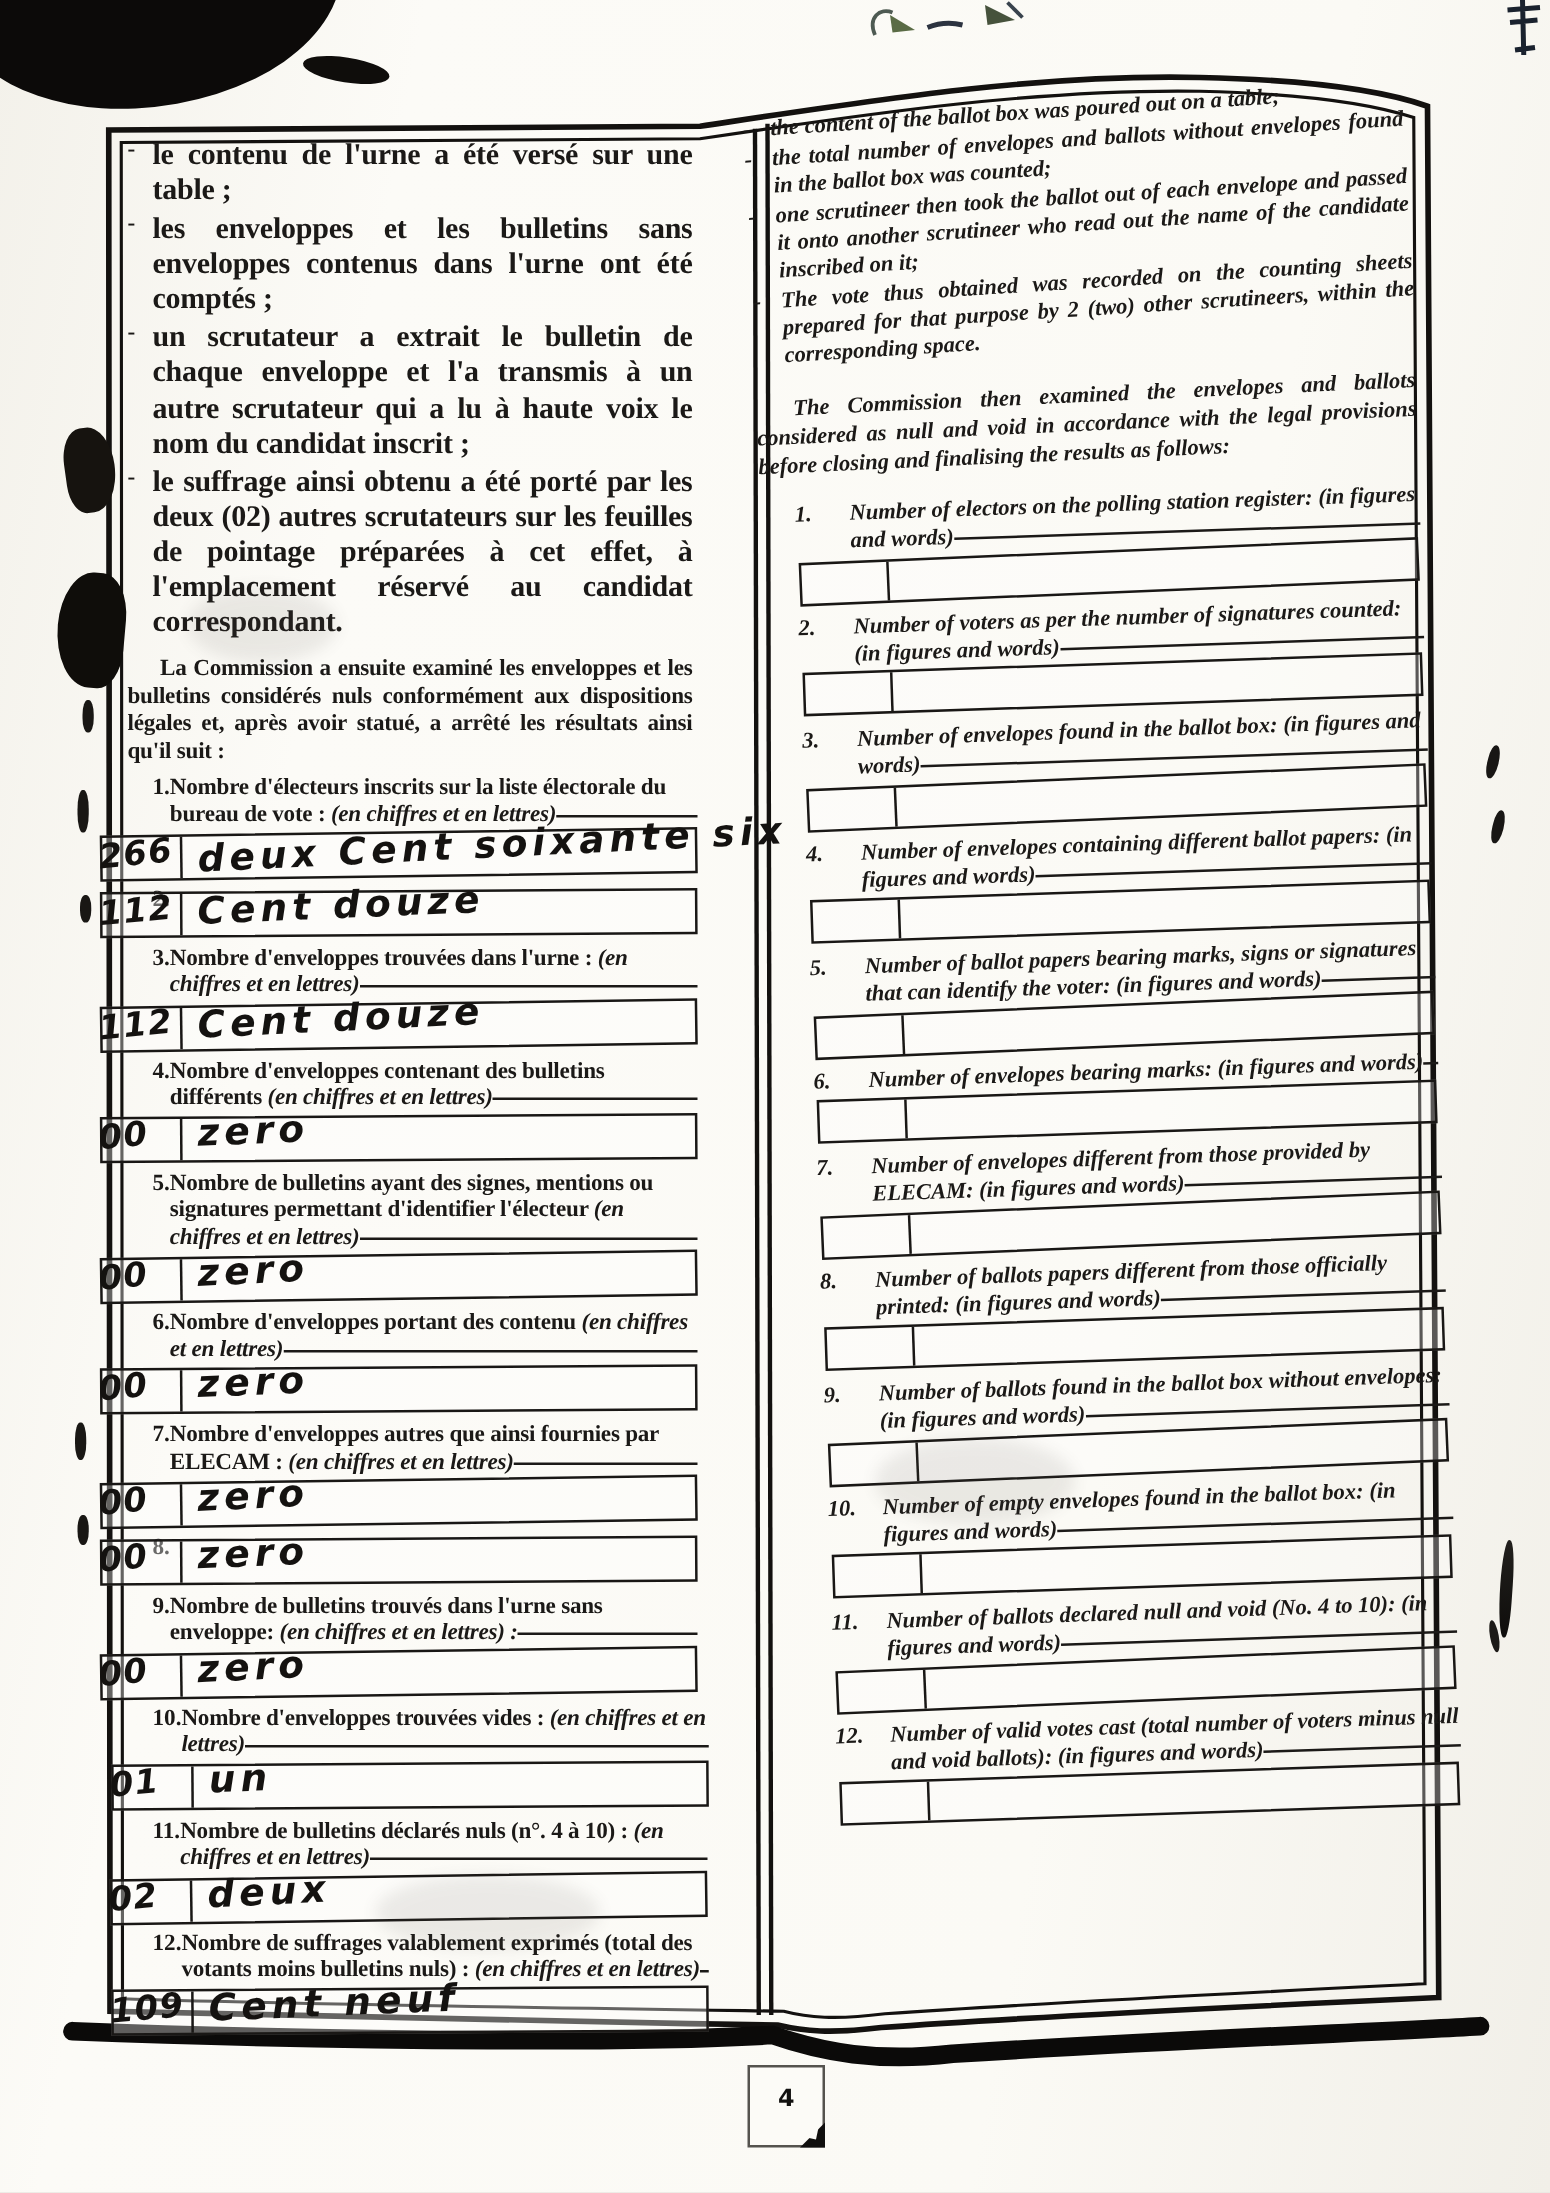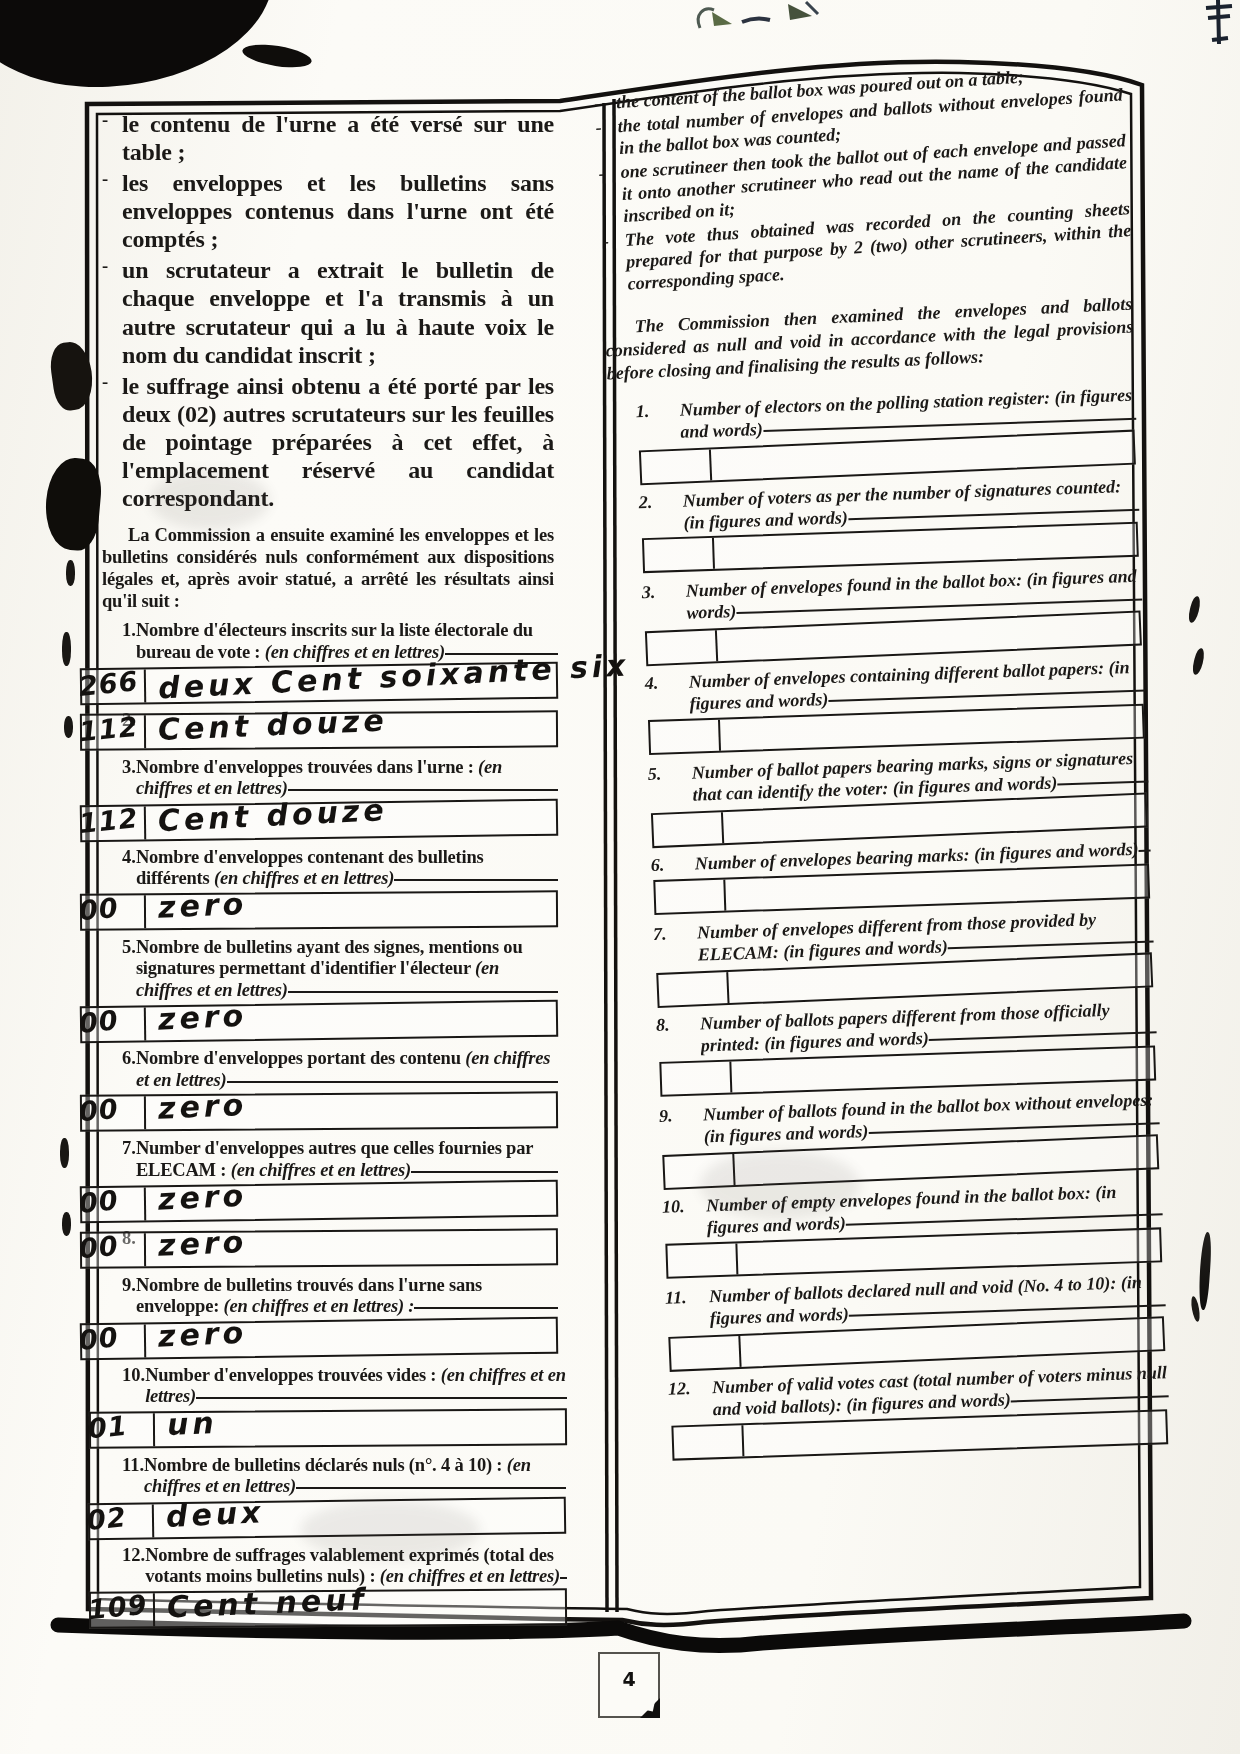--- a/index.html
+++ b/index.html
@@ -209,21 +209,21 @@
             <div class="awords">
                 <span class="hw">zero</span>
               </div>
           </div>
         </div>
       </div>
 
       <div class="l-item">
         <div class="l-num">7.</div>
         <div class="l-body">
-          <p class="l-label"><span>Number d'enveloppes autres que celles fournies par ELECAM : </span><span class="hint">(en chiffres et en lettres)</span></p>
+          <p class="l-label"><span>Nombre d'enveloppes autres que ainsi fournies par ELECAM : </span><span class="hint">(en chiffres et en lettres)</span></p>
           <div class="abox">
             <div class="afig">
                 <span class="hw">00</span>
               </div>
             <div class="awords">
                 <span class="hw">zero</span>
               </div>
           </div>
         </div>
       </div>
@@ -253,21 +253,21 @@
             <div class="awords">
                 <span class="hw">zero</span>
               </div>
           </div>
         </div>
       </div>
 
       <div class="l-item">
         <div class="l-num">10.</div>
         <div class="l-body">
-          <p class="l-label"><span>Number d'enveloppes trouvées vides : </span><span class="hint">(en chiffres et en lettres)</span></p>
+          <p class="l-label"><span>Nombre d'enveloppes trouvées vides : </span><span class="hint">(en chiffres et en lettres)</span></p>
           <div class="abox">
             <div class="afig">
                 <span class="hw">01</span>
               </div>
             <div class="awords">
                 <span class="hw">un</span>
               </div>
           </div>
         </div>
       </div>

